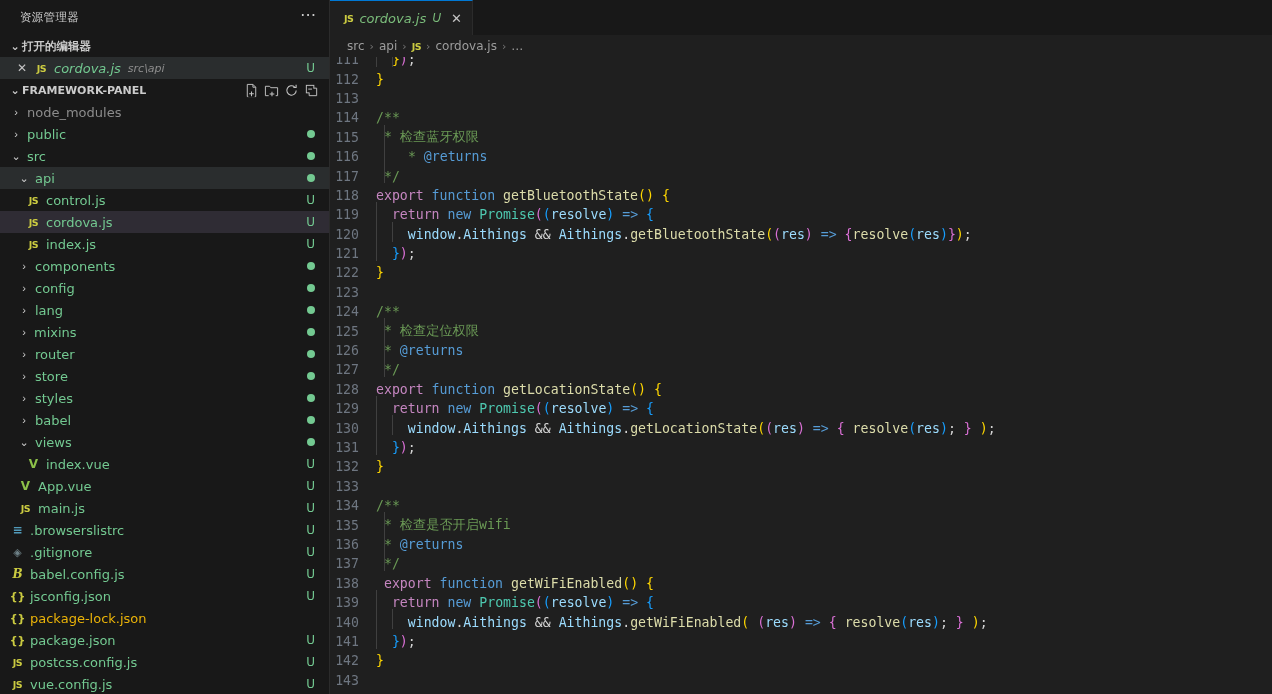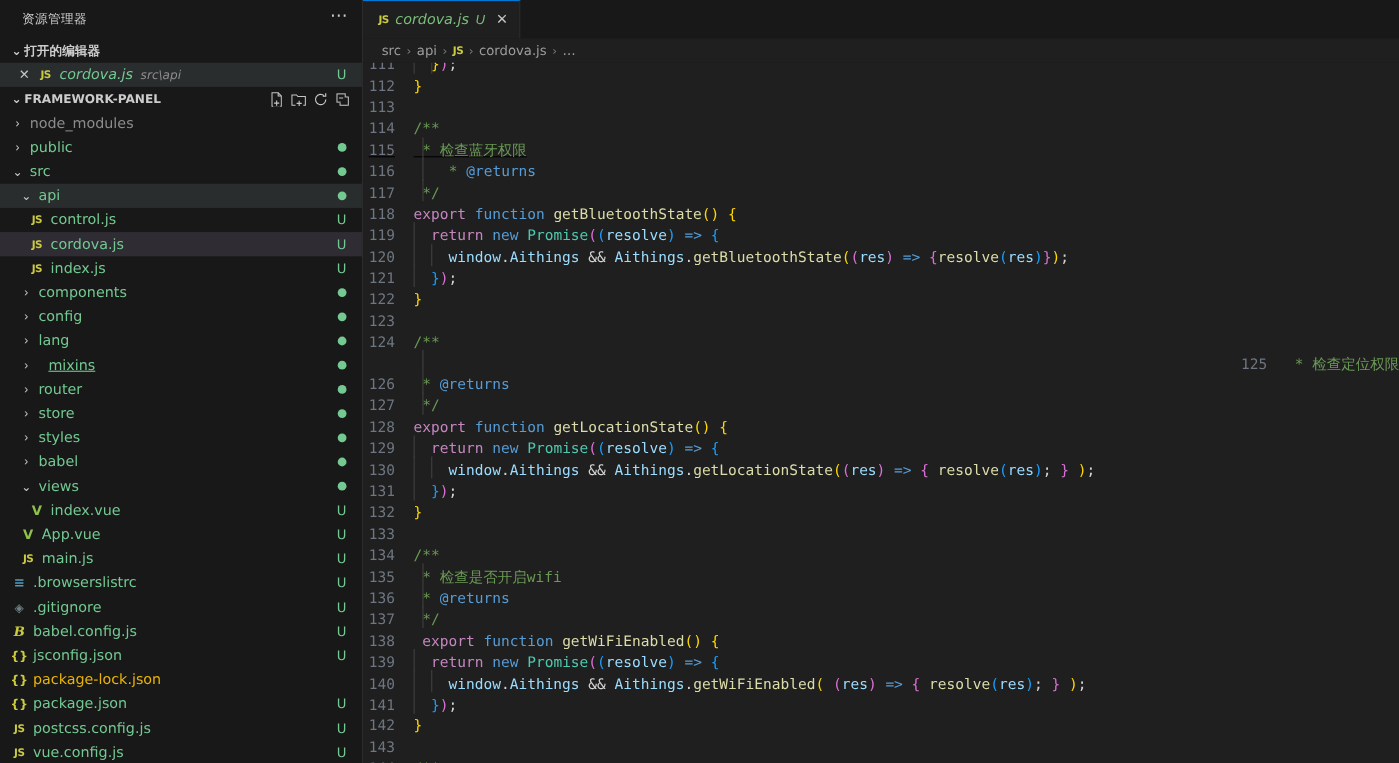--- a/index.html
+++ b/index.html
@@ -266,21 +266,21 @@
           <span class="lead"></span>
           <span class="gslot on"></span>
           <span class="twisty">›</span>
           <span class="name" style="color: rgb(115, 201, 145); margin-left: 3px;">lang</span>
           <span class="dot" style="background: rgb(115, 201, 145);"></span>
         </div>
         <div class="row">
           <span class="lead"></span>
           <span class="gslot on"></span>
           <span class="twisty">›</span>
-          <span class="name" style="color: rgb(115, 201, 145); margin-left: 12px; text-decoration: underline;">mixins</span>
+          <span class="name" style="color: rgb(115, 201, 145); margin-left: 2px;">mixins</span>
           <span class="dot" style="background: rgb(115, 201, 145);"></span>
         </div>
         <div class="row">
           <span class="lead"></span>
           <span class="gslot on"></span>
           <span class="twisty">›</span>
           <span class="name" style="color: rgb(115, 201, 145); margin-left: 3px;">router</span>
           <span class="dot" style="background: rgb(115, 201, 145);"></span>
         </div>
         <div class="row">
@@ -420,21 +420,21 @@
             <span class="ctext"><span class="t-p1">}</span></span>
           </div>
           <div class="cline">
             <span class="lnum">113</span>
             <span class="ctext"></span>
           </div>
           <div class="cline">
             <span class="lnum">114</span>
             <span class="ctext"><span class="t-cmt">/**</span></span>
           </div>
-          <div class="cline" style="position: relative; text-decoration: underline;">
+          <div class="cline" style="position: relative;">
             <span class="lnum">115</span>
             <span class="ctext"><span class="t-cmt"> * 检查蓝牙权限</span></span>
             <span style="position: absolute; left: 53.95px; top: -3px; width: 1px; height: 20px; background: rgb(64, 64, 64);"></span>
           </div>
           <div class="cline" style="position: relative; gap: 24px;">
             <span class="lnum">116</span>
             <span class="ctext"><span class="t-cmt"> * </span><span class="t-jsdoc">@returns</span></span>
             <span style="position: absolute; left: 53.95px; top: -3px; width: 1px; height: 20px; background: rgb(64, 64, 64);"></span>
           </div>
           <div class="cline" style="position: relative;">
@@ -467,21 +467,21 @@
             <span class="ctext"><span class="t-p1">}</span></span>
           </div>
           <div class="cline">
             <span class="lnum">123</span>
             <span class="ctext"></span>
           </div>
           <div class="cline">
             <span class="lnum">124</span>
             <span class="ctext"><span class="t-cmt">/**</span></span>
           </div>
-          <div class="cline" style="position: relative; justify-content: flex-end;">
+          <div class="cline" style="position: relative;">
             <span class="lnum">125</span>
             <span class="ctext"><span class="t-cmt"> * 检查定位权限</span></span>
             <span style="position: absolute; left: 53.95px; top: -3px; width: 1px; height: 20px; background: rgb(64, 64, 64);"></span>
           </div>
           <div class="cline" style="position: relative;">
             <span class="lnum">126</span>
             <span class="ctext"><span class="t-cmt"> * </span><span class="t-jsdoc">@returns</span></span>
             <span style="position: absolute; left: 53.95px; top: -3px; width: 1px; height: 20px; background: rgb(64, 64, 64);"></span>
           </div>
           <div class="cline" style="position: relative;">

